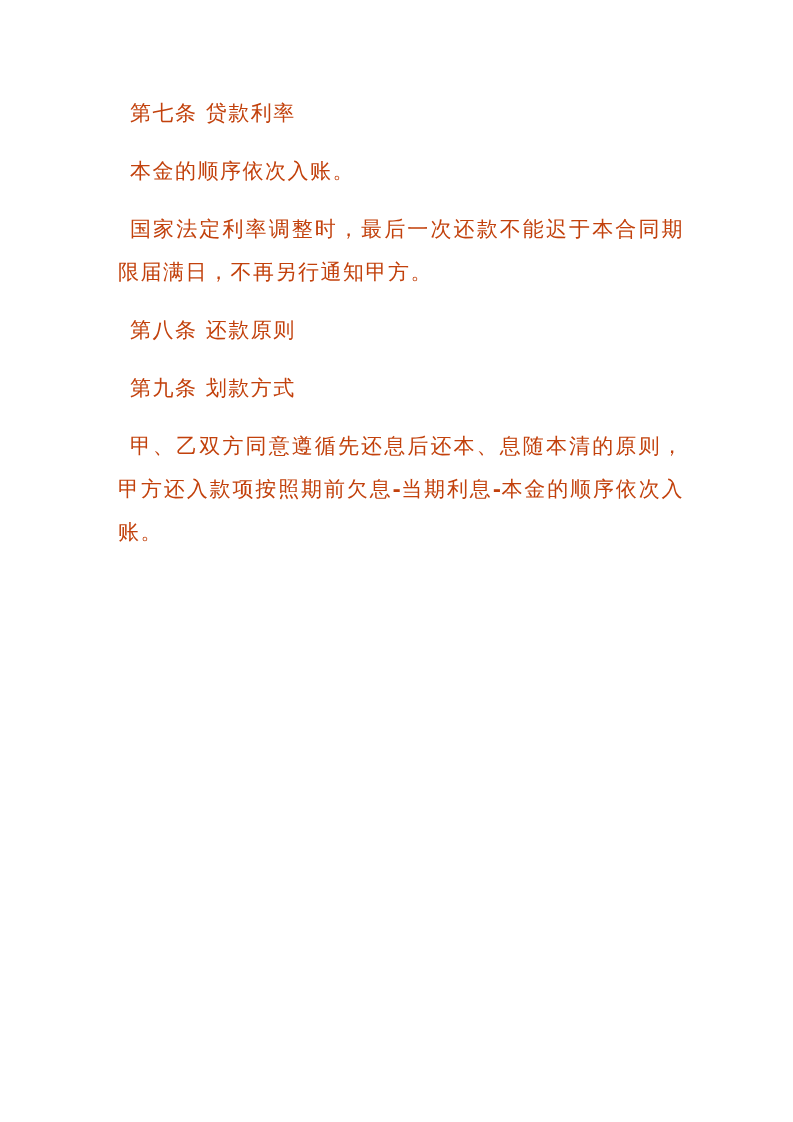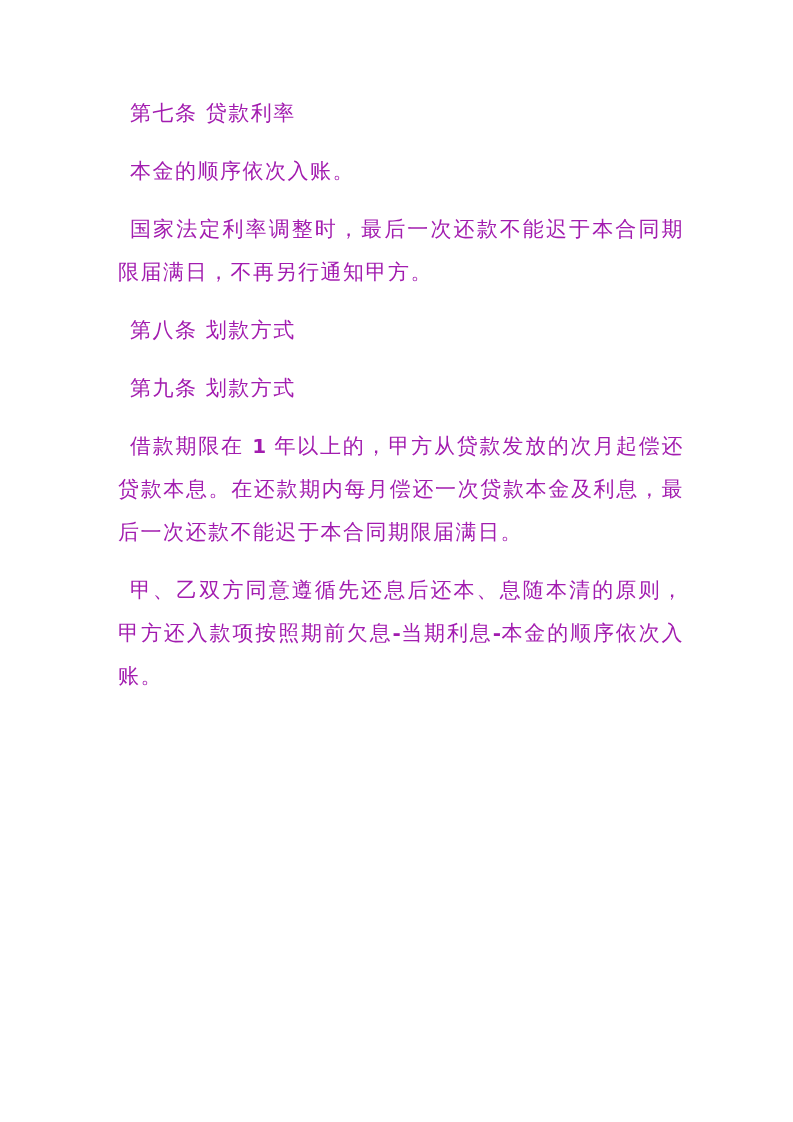--- a/index.html
+++ b/index.html
@@ -19,21 +19,21 @@
     position: absolute;
     left: 118px;
     top: 92px;
     width: 566px;
   }
   p.para {
     margin: 0 0 15px 0;
     font-size: 21px;
     line-height: 43px;
     letter-spacing: 1.5px;
-    color: #a21caf;
+    color: #c2410c;
     text-align: justify;
     text-justify: inter-character;
     text-indent: 12px;
     word-break: break-all;
   }
   p.para:last-child {
     margin-bottom: 0;
   }
   
   .latin {
@@ -44,18 +44,17 @@
   }
 </style>
 </head>
 <body>
 
 <div class="page">
   <div class="content">
     <p class="para">第七条 贷款利率</p>
     <p class="para">本金的顺序依次入账。</p>
     <p class="para">国家法定利率调整时，最后一次还款不能迟于本合同期限届满日，不再另行通知甲方。</p>
-    <p class="para">第八条 划款方式</p>
+    <p class="para">第八条 还款原则</p>
     <p class="para">第九条 划款方式</p>
-    <p class="para">借款期限在 <span class="latin">1</span> 年以上的，甲方从贷款发放的次月起偿还贷款本息。在还款期内每月偿还一次贷款本金及利息，最后一次还款不能迟于本合同期限届满日。</p>
     <p class="para">甲、乙双方同意遵循先还息后还本、息随本清的原则，甲方还入款项按照期前欠息<span class="latin">-</span>当期利息<span class="latin">-</span>本金的顺序依次入账。</p>
   </div>
 </div>
 
 </body></html>

